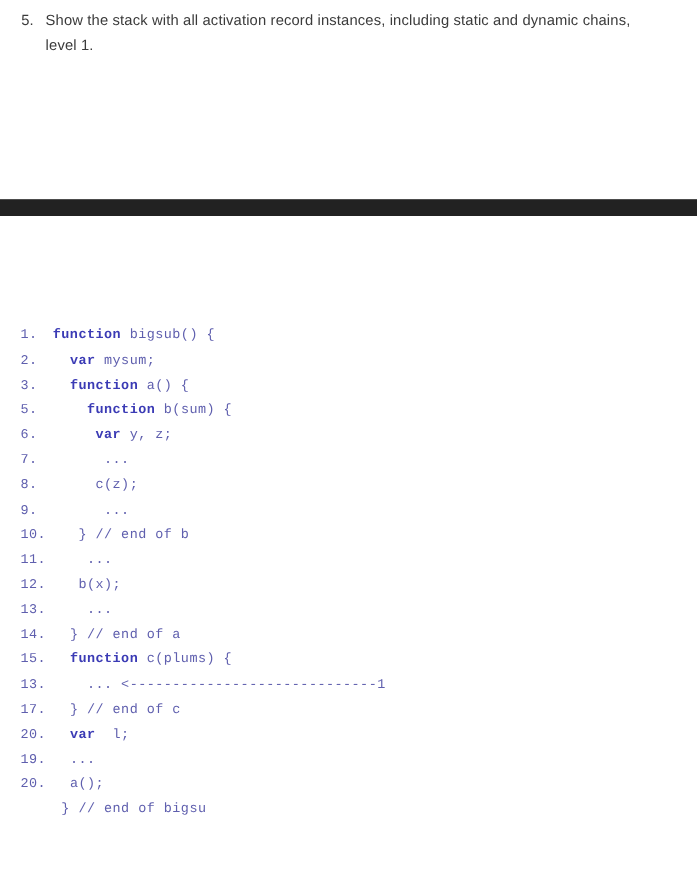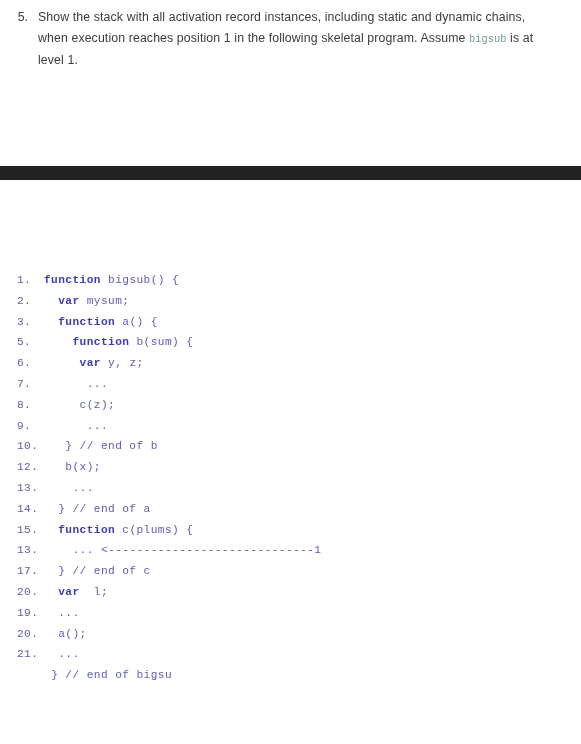--- a/index.html
+++ b/index.html
@@ -102,42 +102,41 @@
   }
 </style>
 </head>
 <body>
 
 <div class="question">
   <div class="q-row">
     <div class="q-number">5.</div>
     <div class="q-body">
       <span class="q-line">Show the stack with all activation record instances, including static and dynamic chains,</span>
-      <span class="q-line"><span>when execution reaches position 1 in the following skeletal program. Assume </span><span class="code-inline">bigsub</span><span> is at</span></span>
       <span class="q-line">level 1.</span>
     </div>
   </div>
 </div>
 
 <div class="divider-band"></div>
 
 <div class="code-listing">
     <div class="code-row"><span class="ln">1.</span><span class="kw">function</span><span class="code-text"> bigsub() {</span></div>
     <div class="code-row"><span class="ln">2.</span><span>  </span><span class="kw">var</span><span class="code-text"> mysum;</span></div>
     <div class="code-row"><span class="ln">3.</span><span>  </span><span class="kw">function</span><span class="code-text"> a() {</span></div>
     <div class="code-row"><span class="ln">5.</span><span>    </span><span class="kw">function</span><span class="code-text"> b(sum) {</span></div>
     <div class="code-row"><span class="ln">6.</span><span>     </span><span class="kw">var</span><span class="code-text"> y, z;</span></div>
     <div class="code-row"><span class="ln">7.</span><span>      </span><span class="code-text">...</span></div>
     <div class="code-row"><span class="ln">8.</span><span>     </span><span class="code-text">c(z);</span></div>
     <div class="code-row"><span class="ln">9.</span><span>      </span><span class="code-text">...</span></div>
     <div class="code-row"><span class="ln">10.</span><span>   </span><span class="code-text">} // end of b</span></div>
+    <div class="code-row"><span class="ln">11.</span><span>    </span><span class="code-text">...</span></div>
     <div class="code-row"><span class="ln">12.</span><span>   </span><span class="code-text">b(x);</span></div>
     <div class="code-row"><span class="ln">13.</span><span>    </span><span class="code-text">...</span></div>
     <div class="code-row"><span class="ln">14.</span><span>  </span><span class="code-text">} // end of a</span></div>
     <div class="code-row"><span class="ln">15.</span><span>  </span><span class="kw">function</span><span class="code-text"> c(plums) {</span></div>
     <div class="code-row"><span class="ln">13.</span><span>    </span><span class="code-text">... &lt;-----------------------------1</span></div>
     <div class="code-row"><span class="ln">17.</span><span>  </span><span class="code-text">} // end of c</span></div>
     <div class="code-row"><span class="ln">20.</span><span>  </span><span class="kw">var</span><span class="code-text">  l;</span></div>
     <div class="code-row"><span class="ln">19.</span><span>  </span><span class="code-text">...</span></div>
     <div class="code-row"><span class="ln">20.</span><span>  </span><span class="code-text">a();</span></div>
-    <div class="code-row"><span class="ln">21.</span><span>  </span><span class="code-text">...</span></div>
     <div class="code-row tail"><span class="ln"></span><span> </span><span class="code-text">} // end of bigsu</span></div>
   </div>
 
 </body></html>

